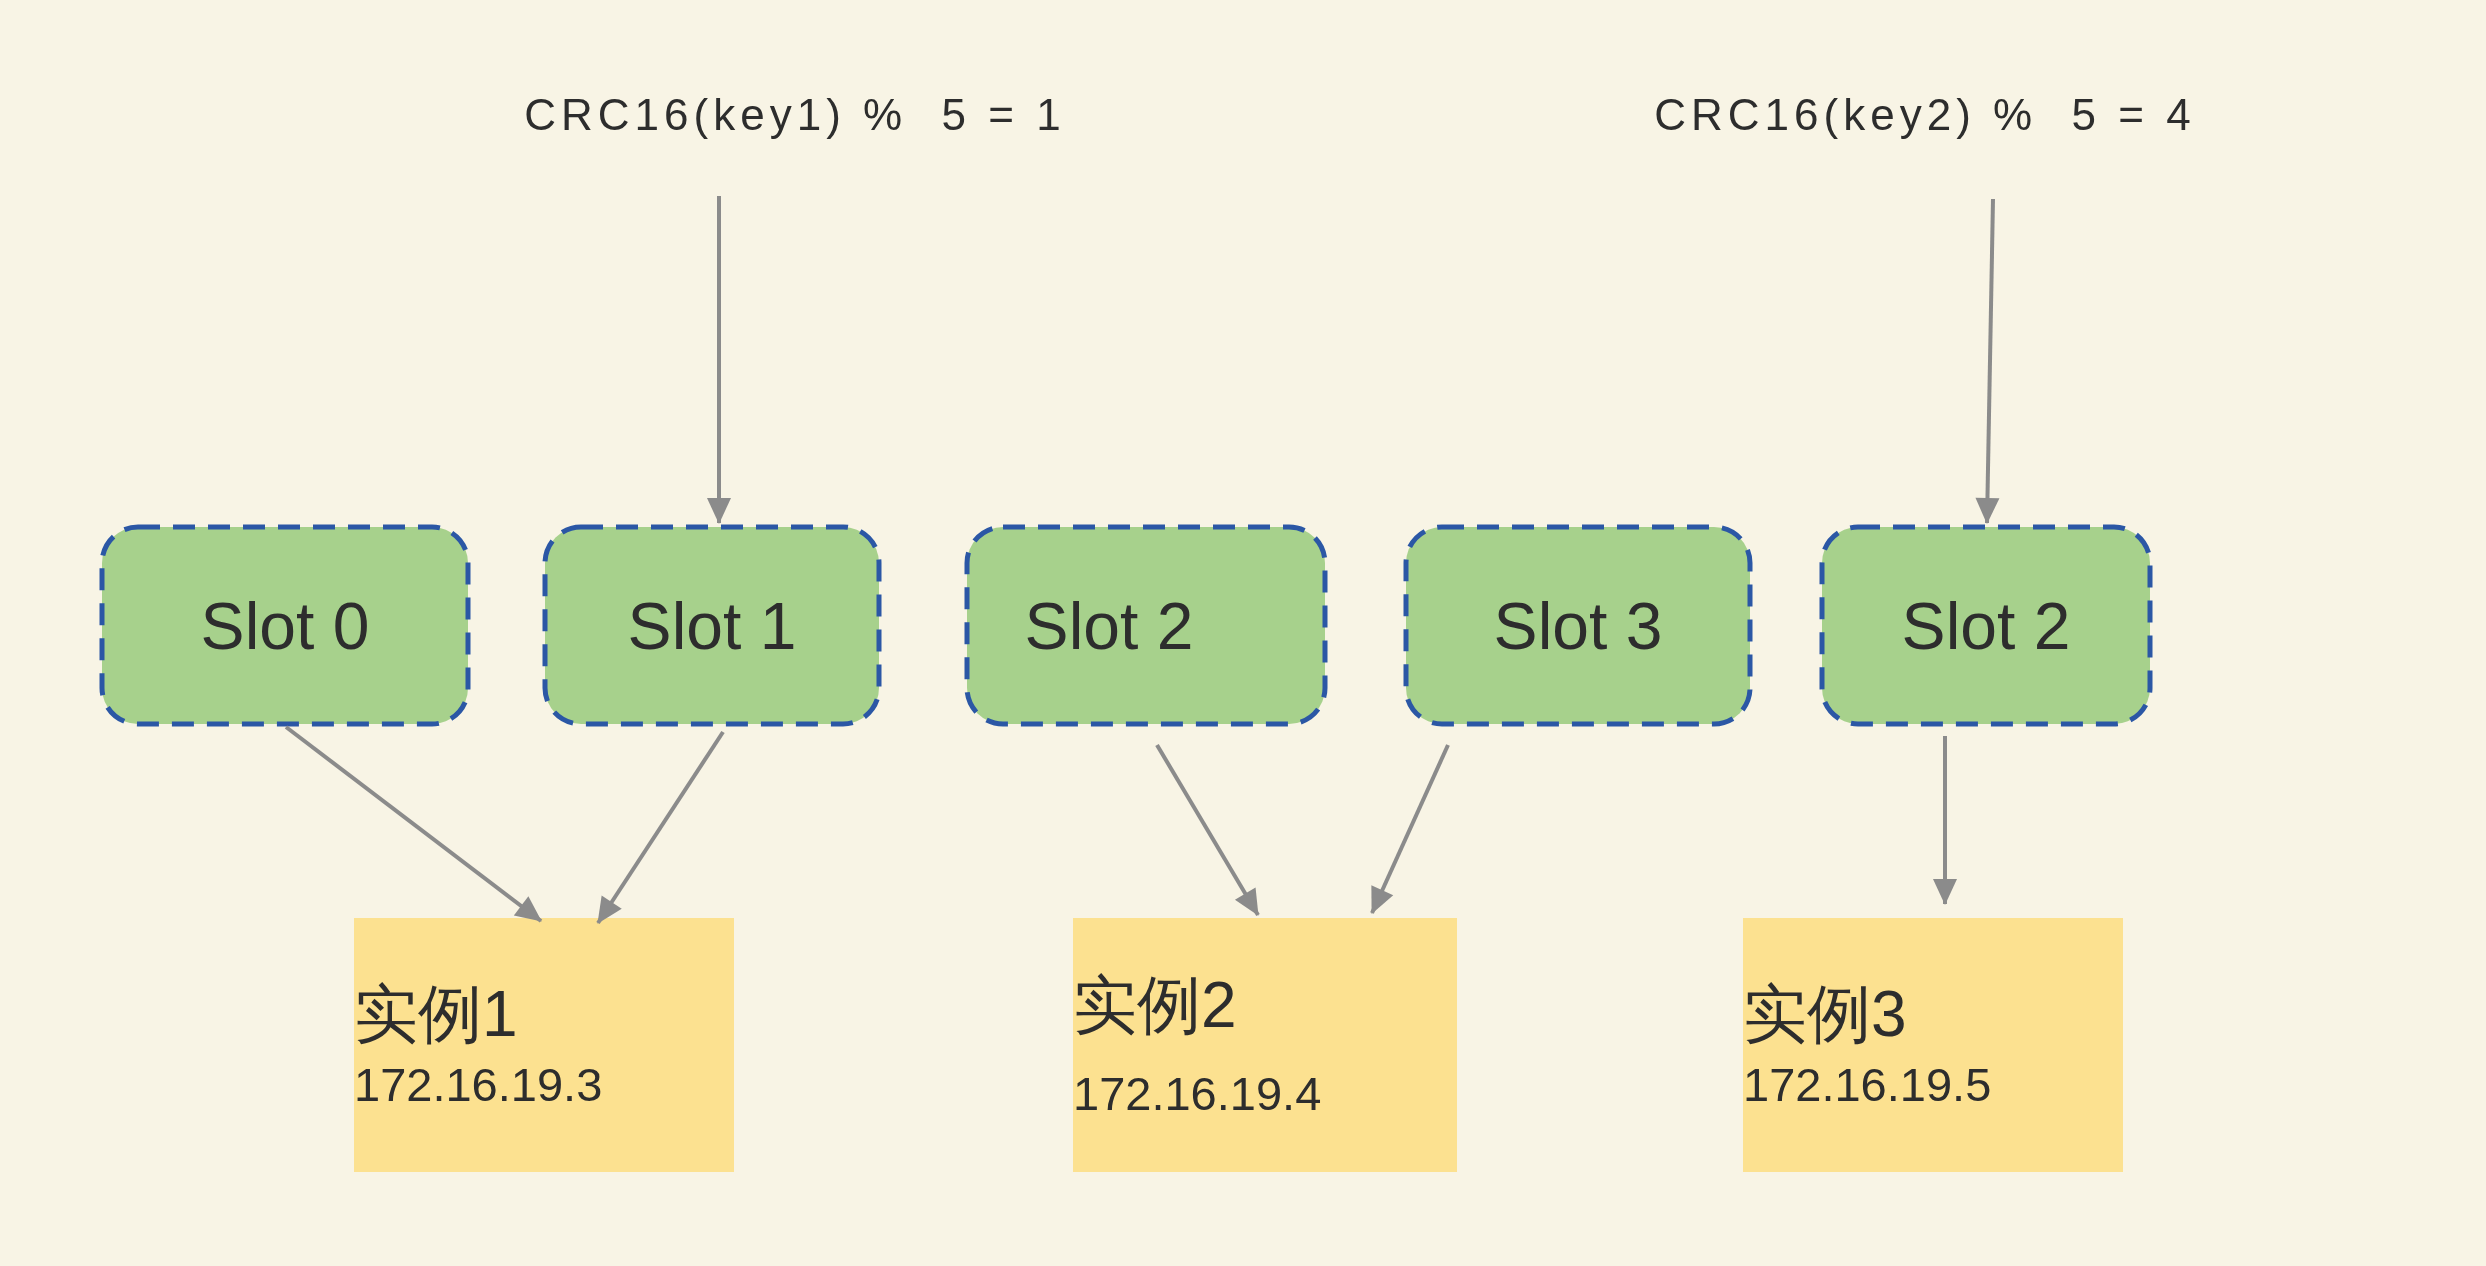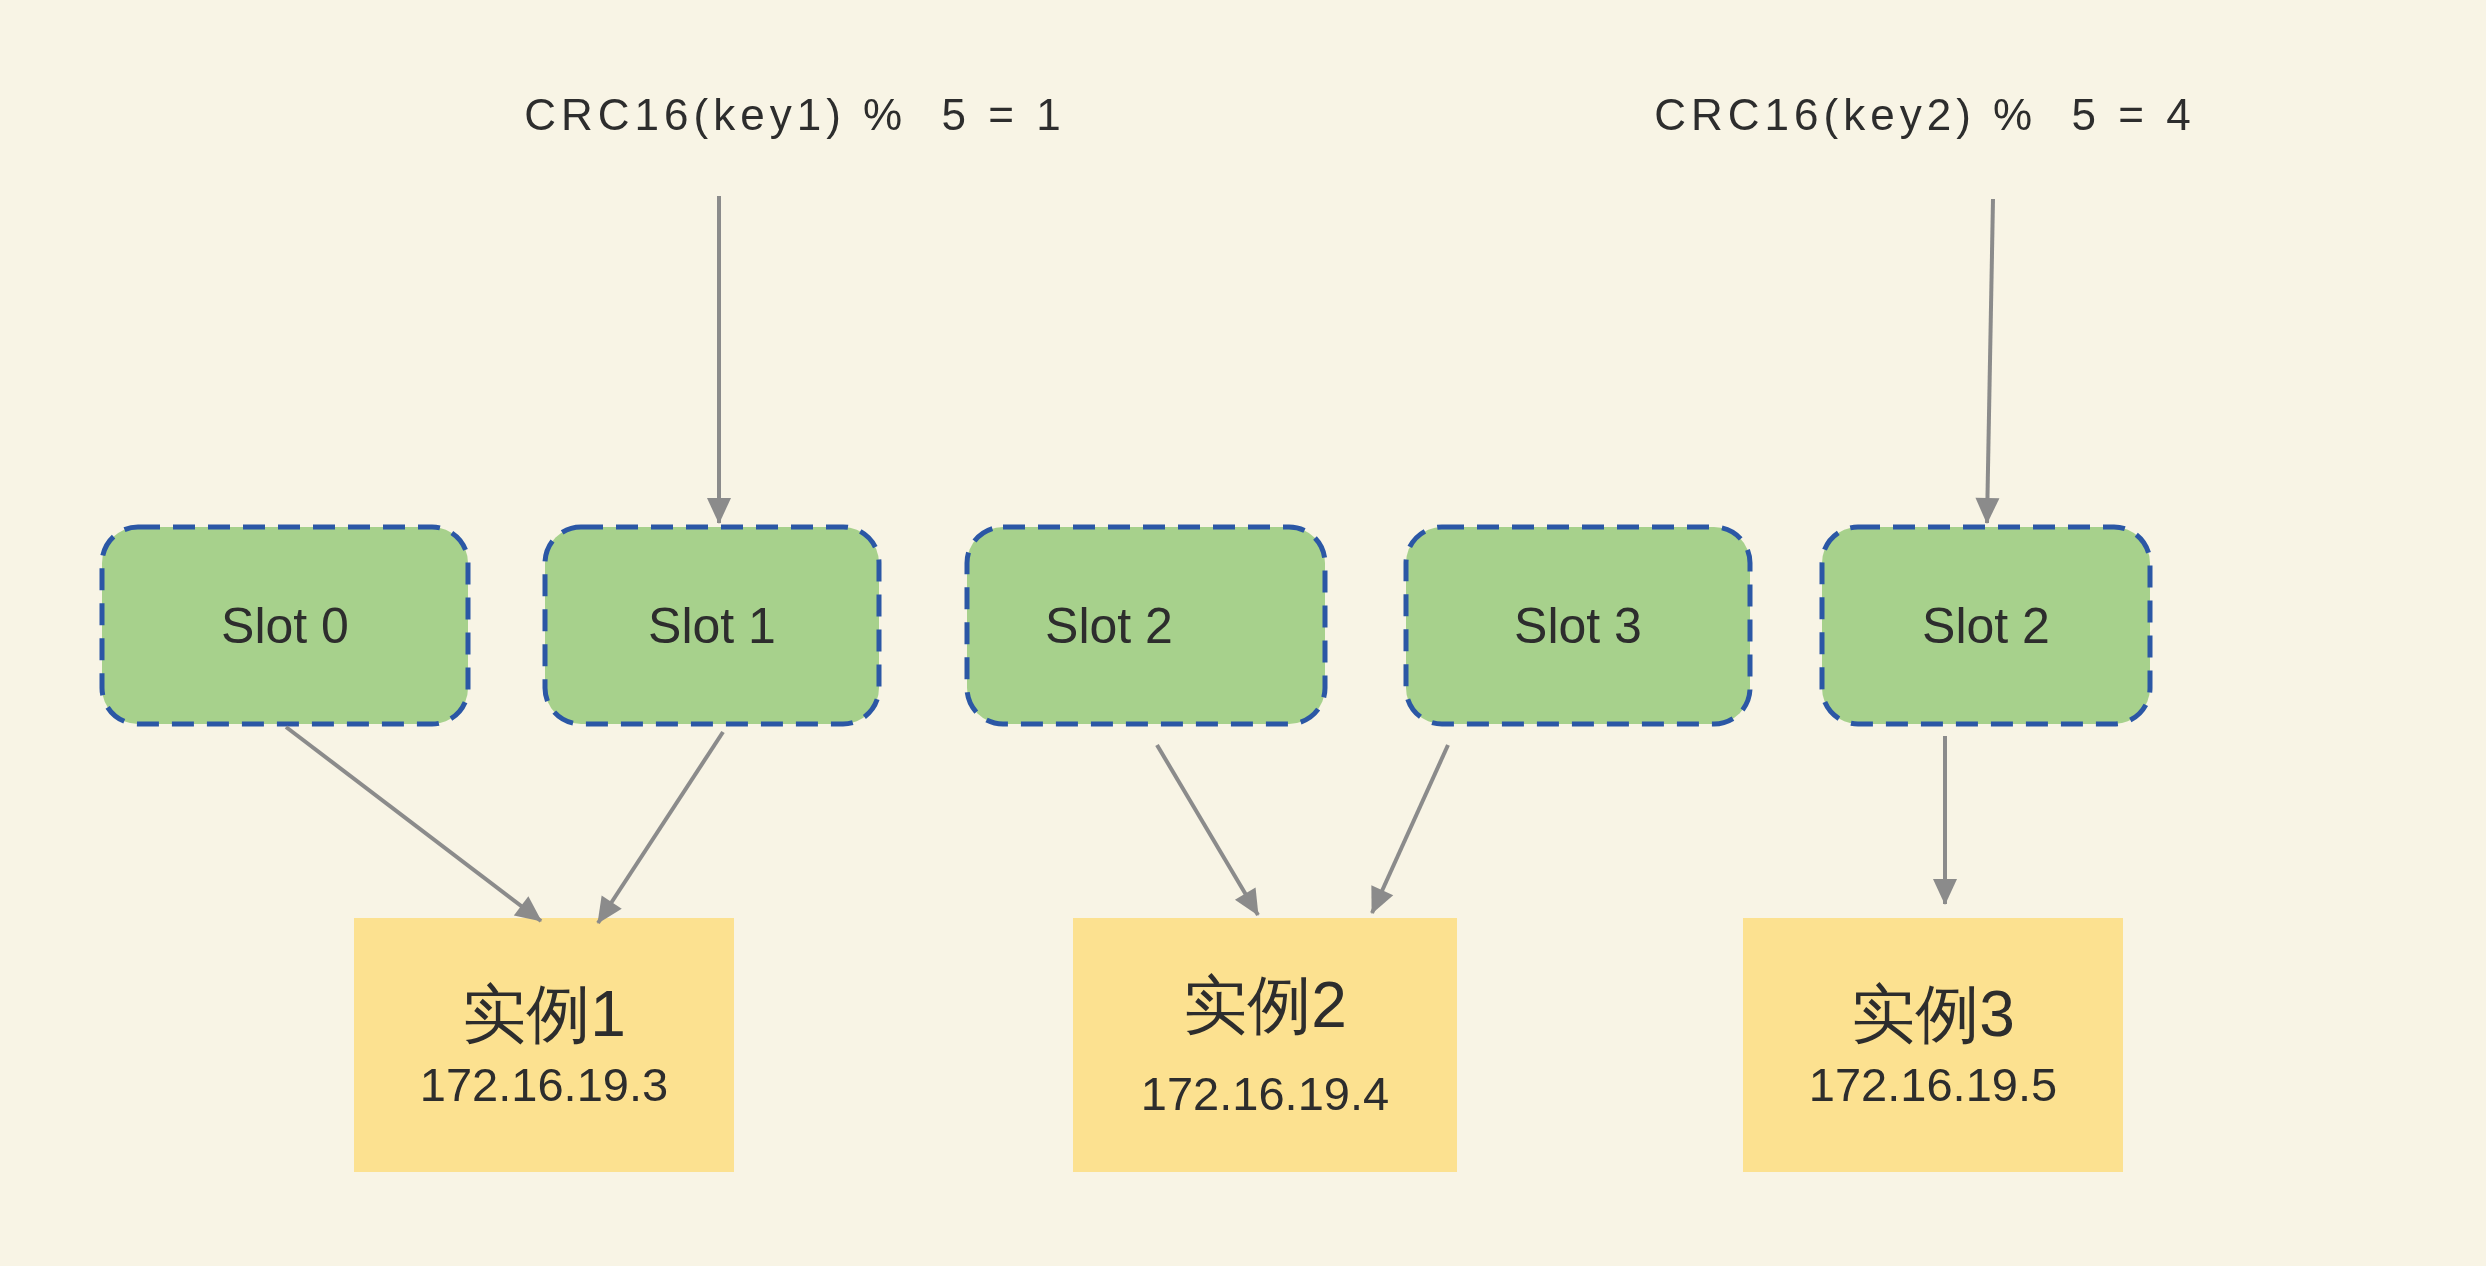--- a/index.html
+++ b/index.html
@@ -43,36 +43,36 @@
   }
   .crc-label.key1 { left: 380px; }
   .crc-label.key2 { left: 1510px; }
   .slot-label {
     position: absolute;
     top: 527px;
     height: 197px;
     display: flex;
     align-items: center;
     justify-content: center;
-    font-size: 50px;
+    font-size: 66px;
     white-space: pre;
     color: #2d2d2d;
   }
   .slot-label.s0 { left: 102px;  width: 366px; }
   .slot-label.s1 { left: 545px;  width: 334px; }
   .slot-label.s2 { left: 930px;  width: 358px; }
   .slot-label.s3 { left: 1406px; width: 344px; }
   .slot-label.s4 { left: 1822px; width: 328px; }
   .instance-label {
     position: absolute;
     top: 918px;
     height: 254px;
     display: flex;
     flex-direction: column;
-    align-items: center;
+    align-items: flex-start;
     justify-content: center;
     gap: 10px;
   }
   .instance-label.i1 { left: 354px;  width: 380px; }
   .instance-label.i2 { left: 1073px; width: 384px; gap: 28px; }
   .instance-label.i3 { left: 1743px; width: 380px; }
   .instance-name { font-size: 64px; line-height: 1.1; }
   .instance-ip   { font-size: 47px; line-height: 1.1; }
 </style>
 </head>

